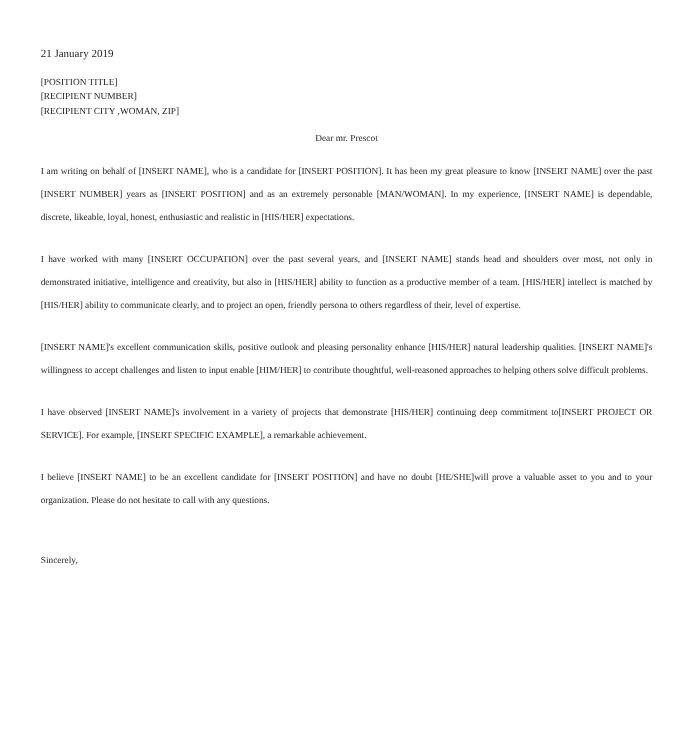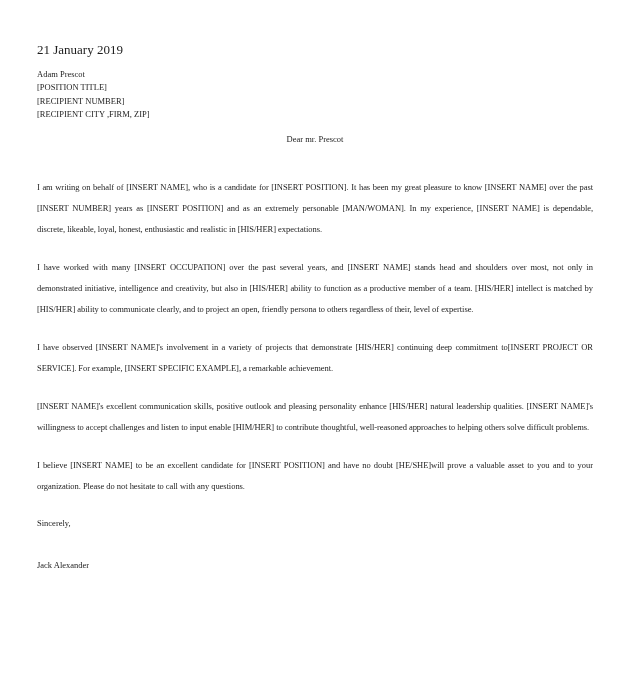--- a/index.html
+++ b/index.html
@@ -12,21 +12,21 @@
     width: 618px;
     height: 683px;
     background: #ffffff;
     box-sizing: border-box;
     padding: 43px 25px 0 37px;
     font-family: "Liberation Serif", "DejaVu Serif", serif;
     color: #1d1d1d;
     overflow: hidden;
   }
   .date {
-    font-size: 13px;
+    font-size: 10px;
     line-height: 13px;
   }
   .recipient-block {
     margin-top: 12px;
     font-size: 8.5px;
     line-height: 13.4px;
   }
   .salutation {
     margin-top: 11px;
     font-size: 8.5px;
@@ -34,54 +34,52 @@
     text-align: center;
   }
   .body-para {
     margin: 17px 0 0 0;
     font-size: 8.5px;
     line-height: 21px;
     text-align: justify;
     letter-spacing: -0.05px;
   }
   .body-para.first {
-    margin-top: 31px;
+    margin-top: 13px;
   }
   .closing {
-    margin-top: 16px;
+    margin-top: 34px;
     font-size: 8.5px;
     line-height: 21px;
   }
   .signature {
     margin-top: 21px;
     font-size: 8.5px;
     line-height: 21px;
   }
 </style>
 </head>
 <body>
 
 <div class="page">
 
   <div class="date">21 January 2019</div>
 
   <div class="recipient-block">
-    <div>Adam Prescot</div>
     <div>[POSITION TITLE]</div>
     <div>[RECIPIENT NUMBER]</div>
-    <div>[RECIPIENT CITY ,FIRM, ZIP]</div>
+    <div>[RECIPIENT CITY ,WOMAN, ZIP]</div>
   </div>
 
   <div class="salutation">Dear mr. Prescot</div>
 
   <div>
     <p class="body-para first">I am writing on behalf of [INSERT NAME], who is a candidate for [INSERT POSITION]. It has been my great pleasure to know [INSERT NAME] over the past [INSERT NUMBER] years as [INSERT POSITION] and as an extremely personable [MAN/WOMAN]. In my experience, [INSERT NAME] is dependable, discrete, likeable, loyal, honest, enthusiastic and realistic in [HIS/HER] expectations.</p>
     <p class="body-para">I have worked with many [INSERT OCCUPATION] over the past several years, and [INSERT NAME] stands head and shoulders over most, not only in demonstrated initiative, intelligence and creativity, but also in [HIS/HER] ability to function as a productive member of a team. [HIS/HER] intellect is matched by [HIS/HER] ability to communicate clearly, and to project an open, friendly persona to others regardless of their, level of expertise.</p>
+    <p class="body-para">[INSERT NAME]'s excellent communication skills, positive outlook and pleasing personality enhance [HIS/HER] natural leadership qualities. [INSERT NAME]'s willingness to accept challenges and listen to input enable [HIM/HER] to contribute thoughtful, well-reasoned approaches to helping others solve difficult problems.</p>
     <p class="body-para">I have observed [INSERT NAME]'s involvement in a variety of projects that demonstrate [HIS/HER] continuing deep commitment to[INSERT PROJECT OR SERVICE]. For example, [INSERT SPECIFIC EXAMPLE], a remarkable achievement.</p>
-    <p class="body-para">[INSERT NAME]'s excellent communication skills, positive outlook and pleasing personality enhance [HIS/HER] natural leadership qualities. [INSERT NAME]'s willingness to accept challenges and listen to input enable [HIM/HER] to contribute thoughtful, well-reasoned approaches to helping others solve difficult problems.</p>
     <p class="body-para">I believe [INSERT NAME] to be an excellent candidate for [INSERT POSITION] and have no doubt [HE/SHE]will prove a valuable asset to you and to your organization. Please do not hesitate to call with any questions.</p>
   </div>
 
   <div class="closing">Sincerely,</div>
 
-  <div class="signature">Jack Alexander</div>
 
 </div>
 
 </body></html>

